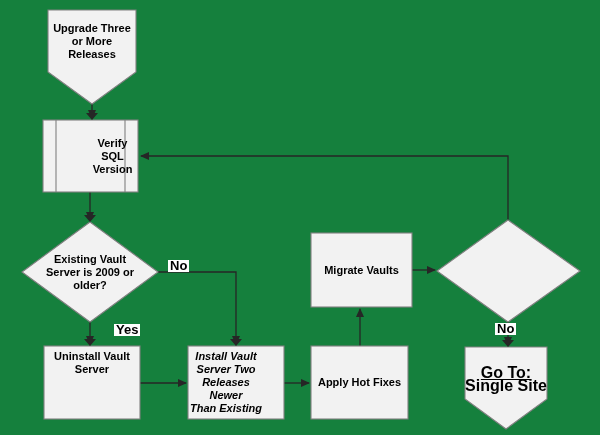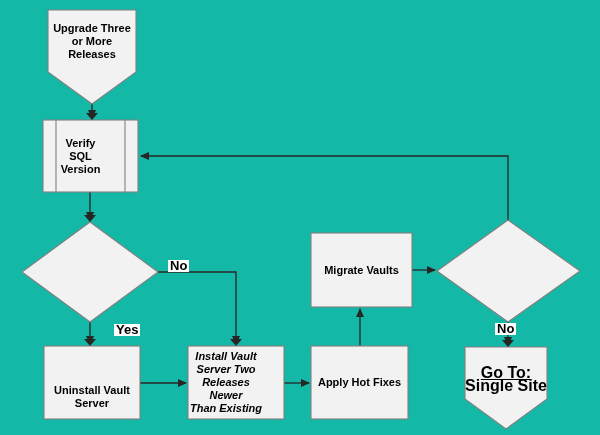--- a/index.html
+++ b/index.html
@@ -8,21 +8,21 @@
     padding: 0;
     background: #ffffff;
   }
   body {
     font-family: "Liberation Sans", sans-serif;
   }
   #canvas {
     position: relative;
     width: 600px;
     height: 435px;
-    background: #14b8a6;
+    background: #15803d;
     overflow: hidden;
   }
   #svg-layer {
     position: absolute;
     left: 0;
     top: 0;
     width: 600px;
     height: 435px;
   }
   .node-label {
@@ -129,25 +129,28 @@
       <path d="M84,339 L96,339 L90,346 Z"></path>
       <path d="M230,339 L242,339 L236,346 Z"></path>
       <path d="M502,340 L514,340 L508,347 Z"></path>
     </g>
   </svg>
 
   <div class="node-label" style="left:48px; top:10px; width:88px; height:62px;">Upgrade Three
 or More
 Releases</div>
 
-  <div class="node-label" style="left:56px; top:120px; width:49px; height:72px;">Verify SQL
+  <div class="node-label" style="left:56px; top:120px; width:49px; height:72px;padding-left:32px;">Verify SQL
 Version</div>
 
+  <div class="node-label" style="left:22px; top:232px; width:136px; height:80px;">Existing Vault
+Server is 2009 or
+older?</div>
 
-  <div class="node-label" style="left:44px; top:360px; width:96px; height:73px;">Uninstall Vault
+  <div class="node-label" style="left:44px; top:326px; width:96px; height:73px;">Uninstall Vault
 Server</div>
 
   <div class="node-label" style="left:188px; top:346px; width:76px; height:73px;font-style:italic;">Install Vault
 Server Two
 Releases Newer
 Than Existing</div>
 
   <div class="node-label" style="left:311px; top:346px; width:97px; height:73px;border-radius:19px;">Apply Hot Fixes</div>
 
   <div class="node-label" style="left:311px; top:233px; width:101px; height:74px;">Migrate Vaults</div>

